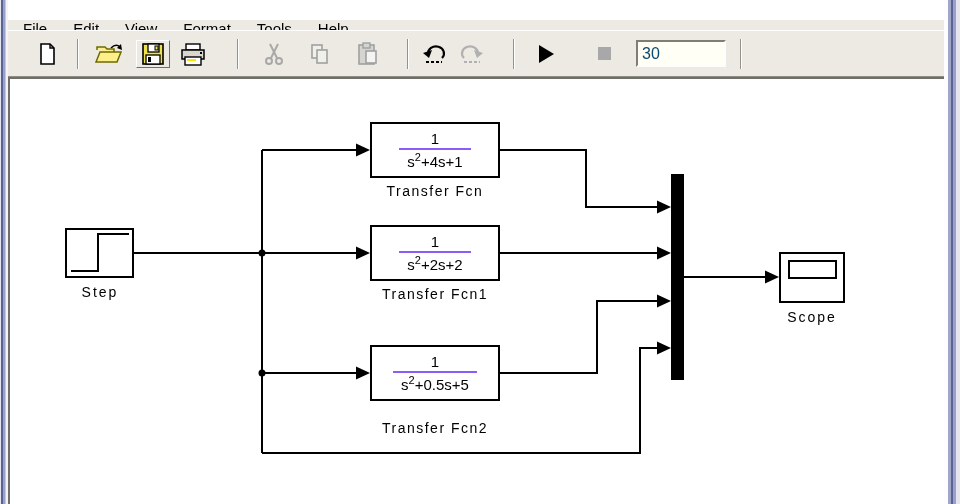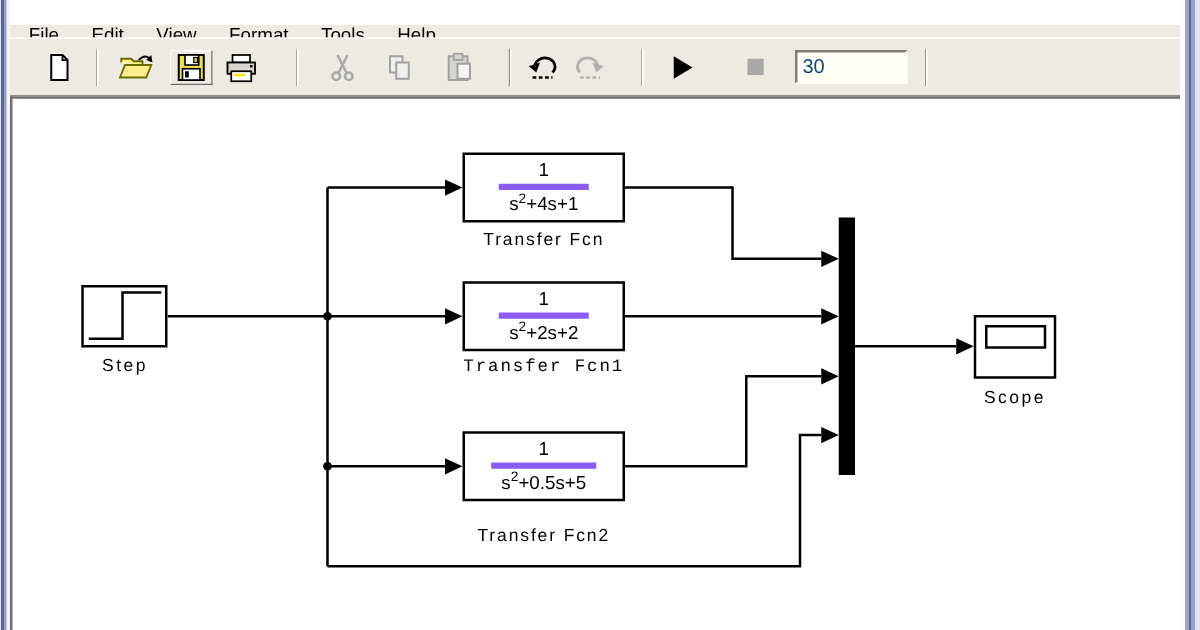--- a/index.html
+++ b/index.html
@@ -92,29 +92,29 @@
   .blk-tf2   { left:370px; top:225px; width:130px; height:56px; }
   .blk-tf3   { left:370px; top:345px; width:130px; height:56px; }
   .blk-mux   { position:absolute; left:671px; top:174px; width:13px; height:206px; background:#000; }
   .blk-scope { left:779px; top:252px; width:66px;  height:51px; }
   .scope-screen {
     position:absolute; left:7px; top:6px; width:49px; height:19px;
     border:2px solid #000; background:#fff;
   }
   .tf-frac { text-align:center; font-size:15px; line-height:1.15; color:#000; }
   .tf-num  { display:block; padding-bottom:1px; }
-  .tf-den  { display:inline-block; border-top:5px solid #8b5cf6; padding:1px 8px 0 8px; white-space:nowrap; }
+  .tf-den  { display:inline-block; border-top:2px solid #8b5cf6; padding:1px 8px 0 8px; white-space:nowrap; }
   .tf-den sup { font-size:11px; }
   .blk-label {
     position:absolute; transform:translateX(-50%);
     font-size:14px; letter-spacing:1.5px; color:#000; white-space:nowrap;
   }
   .lbl-step  { left:100px; top:284px; letter-spacing:2px; }
   .lbl-tf1   { left:435px; top:183px; }
-  .lbl-tf2   { left:435px; top:286px;font-family:Liberation Mono, monospace; }
+  .lbl-tf2   { left:435px; top:286px; }
   .lbl-tf3   { left:435px; top:420px; }
   .lbl-scope { left:812px; top:309px; letter-spacing:2px; }
 </style>
 </head>
 <body>
 
 <div class="win-border-left"></div>
 <div class="win-border-right"></div>
 
 <div class="menubar">

